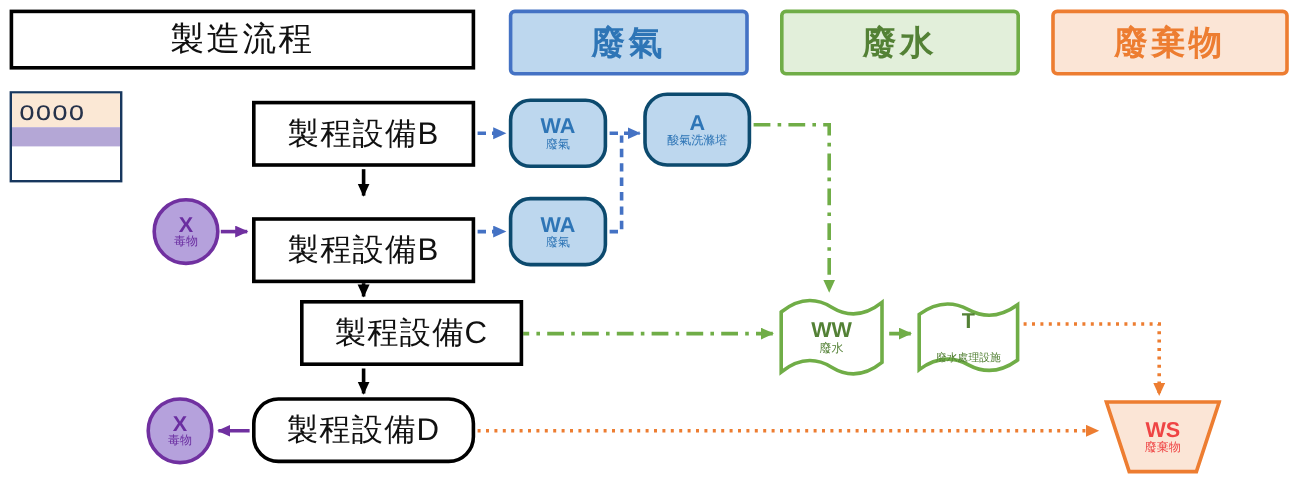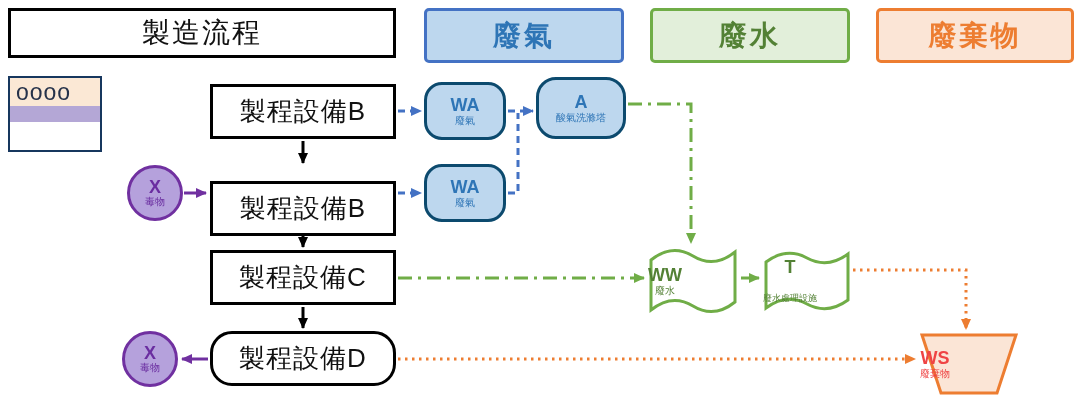--- a/index.html
+++ b/index.html
@@ -17,38 +17,38 @@
   .hdr-water { left:650px; top:8px; width:200px; height:55px; background:#E2EFDA; border-color:#70AD47; color:#538135; }
   .hdr-waste { left:876px; top:8px; width:198px; height:55px; background:#FBE5D6; border-color:#ED7D31; color:#ED7D31; }
 
   .legend-card { position:absolute; left:8px; top:76px; width:94px; height:76px; border:2px solid #17375E; background:#fff; }
   .legend-card .band { width:100%; padding-left:6px; display:flex; align-items:center; }
   .band-blue  { height:28px; background:#BDD7EE; font-size:20px; color:#17375E; }
   .band-cream { height:28px; background:#FBE8D5; font-size:23px; color:#26324a; letter-spacing:1px; }
   .band-purple{ height:16px; background:#B4A7D6; }
 
   .equip { left:210px; width:186px; height:55px; border:3px solid #000; font-size:26px; color:#111; letter-spacing:1px; }
-  .equip-a { top:84px; } .equip-b { top:181px;text-align:center; } .equip-c { top:250px; } .equip-d { top:331px;border-radius:22px; }
+  .equip-a { top:84px; } .equip-b { top:181px;text-align:center; } .equip-c { top:250px;margin-left:40px; } .equip-d { top:331px;border-radius:22px; }
 
   .toxin { position:absolute; width:56px; height:56px; border-radius:50%; background:#B5A1DC; border:3px solid #7030A0;
            display:flex; flex-direction:column; align-items:center; justify-content:center; color:#6A2DA0; line-height:1.05; }
   .toxin .sym { font-size:18px; font-weight:bold; }
   .toxin .sub { font-size:10px; }
   .toxin-in  { left:127px; top:165px; }
   .toxin-out { left:122px; top:331px; }
 
   .gasnode { position:absolute; background:#BDD7EE; border:3px solid #0c4a6e; border-radius:18px;
              display:flex; flex-direction:column; align-items:center; justify-content:center; color:#2E75B6; line-height:1.1; }
   .gasnode .code { font-size:18px; font-weight:bold; }
   .gasnode .sub  { font-size:10px; }
   .node-wa1 { left:424px; top:82px;  width:82px; height:58px; }
   .node-wa2 { left:424px; top:164px; width:82px; height:58px; }
   .node-scrubber { left:536px; top:77px; width:90px; height:62px; border-radius:20px; }
 
-  .shapenode { position:absolute; display:flex; align-items:center; }
+  .shapenode { position:absolute; display:flex; align-items:center; justify-content:center; }
   .shapenode svg.shape { position:absolute; left:0; top:0; width:100%; height:100%; }
   .shapenode .shape-text { position:relative; z-index:1; display:flex; flex-direction:column; align-items:center; line-height:1.1; }
   .node-ww { left:648px; top:245px; width:90px; height:72px; color:#538135; }
   .node-t  { left:763px; top:248px; width:88px; height:66px; color:#538135; }
   .node-ws { left:920px; top:333px; width:98px; height:62px; color:#ef4444; }
   .shapenode .code { font-size:18px; font-weight:bold; }
   .shapenode .sub  { font-size:10px; }
   .node-t .sub { font-size:9px;margin-top:16px; }
 </style>
 </head>

